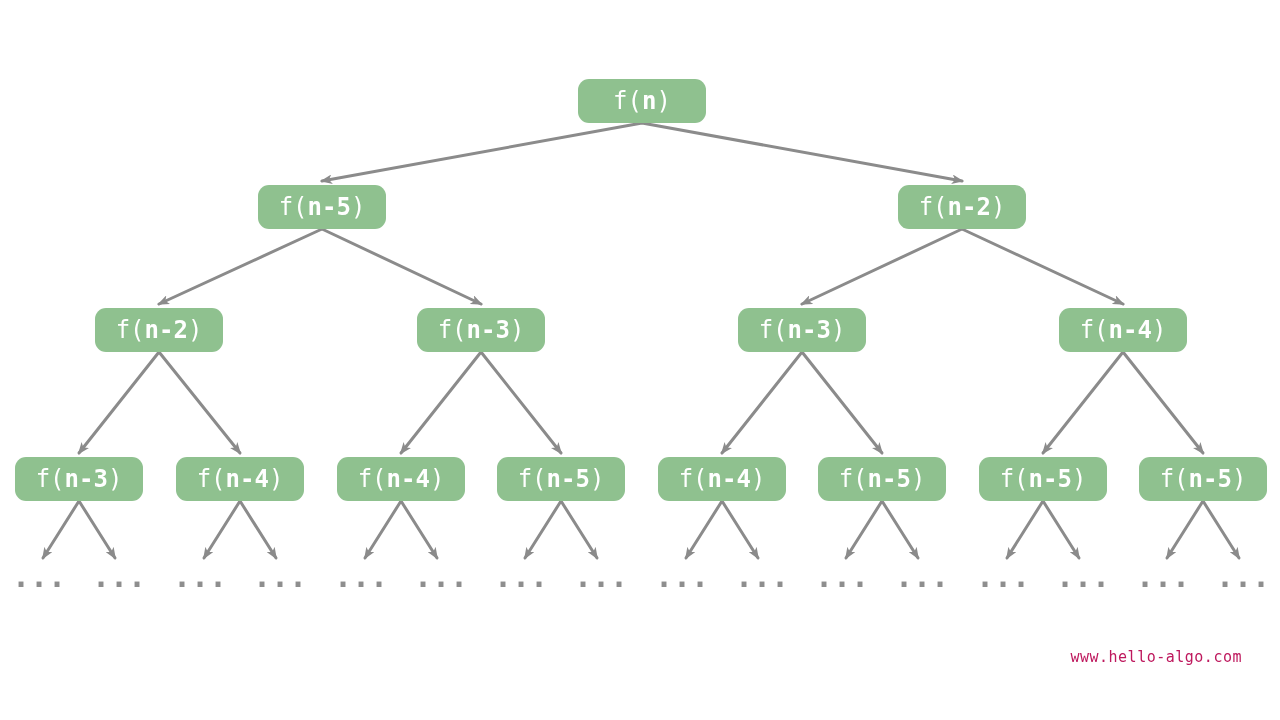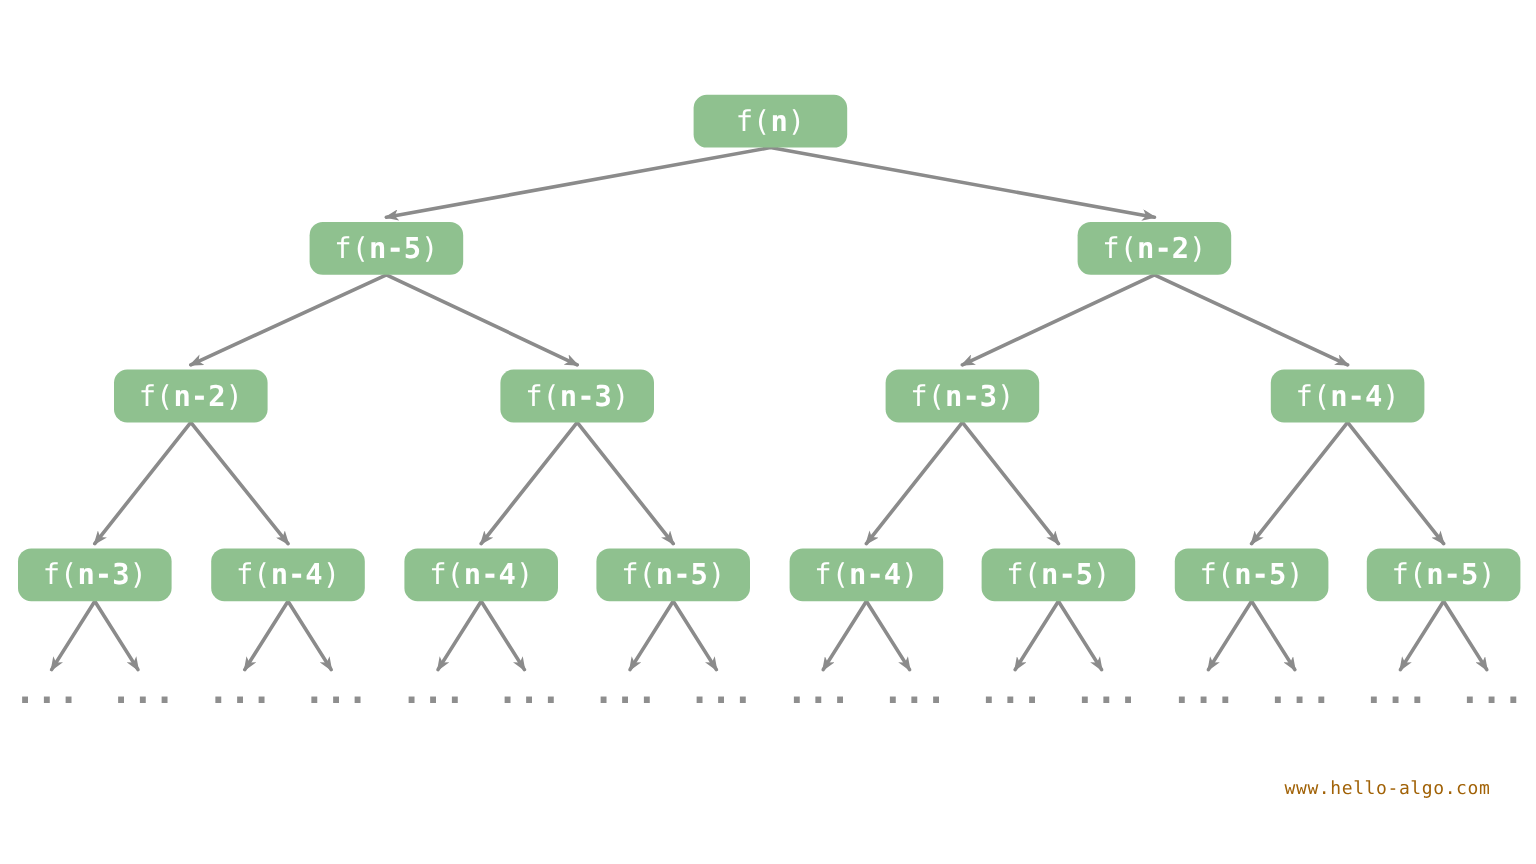--- a/index.html
+++ b/index.html
@@ -45,21 +45,21 @@
     font-weight: bold;
     font-size: 30px;
     line-height: 1;
     letter-spacing: 0px;
     user-select: none;
   }
   .watermark {
     position: absolute;
     top: 648px;
     right: 38px;
-    color: #a16207;
+    color: #be185d;
     font-size: 15px;
     letter-spacing: 0.5px;
     user-select: none;
   }
 </style>
 </head>
 <body>
 
 <div id="canvas">
 

